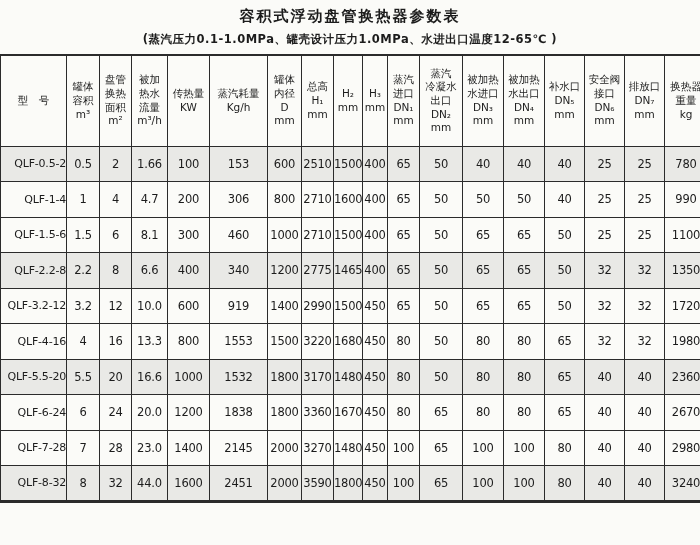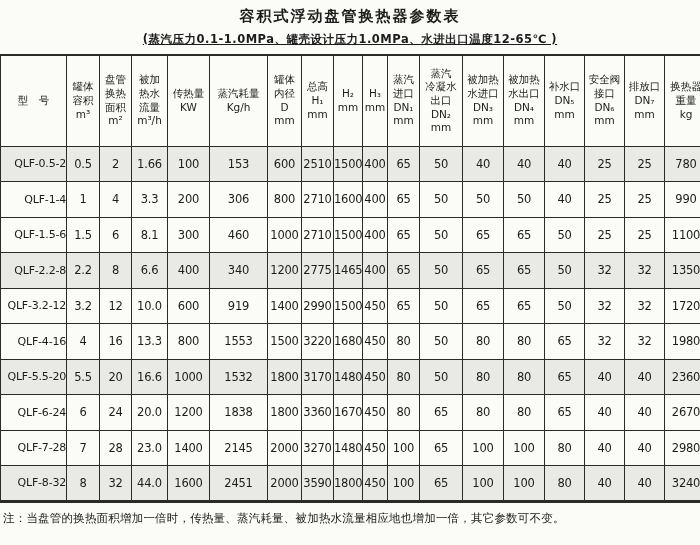--- a/index.html
+++ b/index.html
@@ -24,21 +24,20 @@
     font-weight: bold;
     letter-spacing: 2px;
     padding-top: 7px;
   }
   .subtitle {
     text-align: center;
     font-size: 11.5px;
     font-weight: bold;
     letter-spacing: 0.5px;
     margin-top: 6px;
-    text-decoration: underline;
   }
   table.params {
     width: 699px;
     margin: 7px auto 0 auto;
     border-collapse: collapse;
     table-layout: fixed;
     border-top: 2px solid var(--border);
     border-bottom: 3px solid var(--border);
   }
   table.params th, table.params td {
@@ -179,21 +178,21 @@
           <td>40</td>
           <td>40</td>
           <td>25</td>
           <td>25</td>
           <td>780</td>
         </tr>
         <tr>
           <td class="model-cell">QLF-1-4</td>
           <td>1</td>
           <td>4</td>
-          <td>3.3</td>
+          <td>4.7</td>
           <td>200</td>
           <td>306</td>
           <td>800</td>
           <td>2710</td>
           <td>1600</td>
           <td>400</td>
           <td>65</td>
           <td>50</td>
           <td>50</td>
           <td>50</td>
@@ -358,14 +357,13 @@
           <td>100</td>
           <td>100</td>
           <td>80</td>
           <td>40</td>
           <td>40</td>
           <td>3240</td>
         </tr>
       </tbody>
   </table>
 
-  <div class="footnote">注：当盘管的换热面积增加一倍时，传热量、蒸汽耗量、被加热水流量相应地也增加一倍，其它参数可不变。</div>
 </div>
 
 </body></html>

